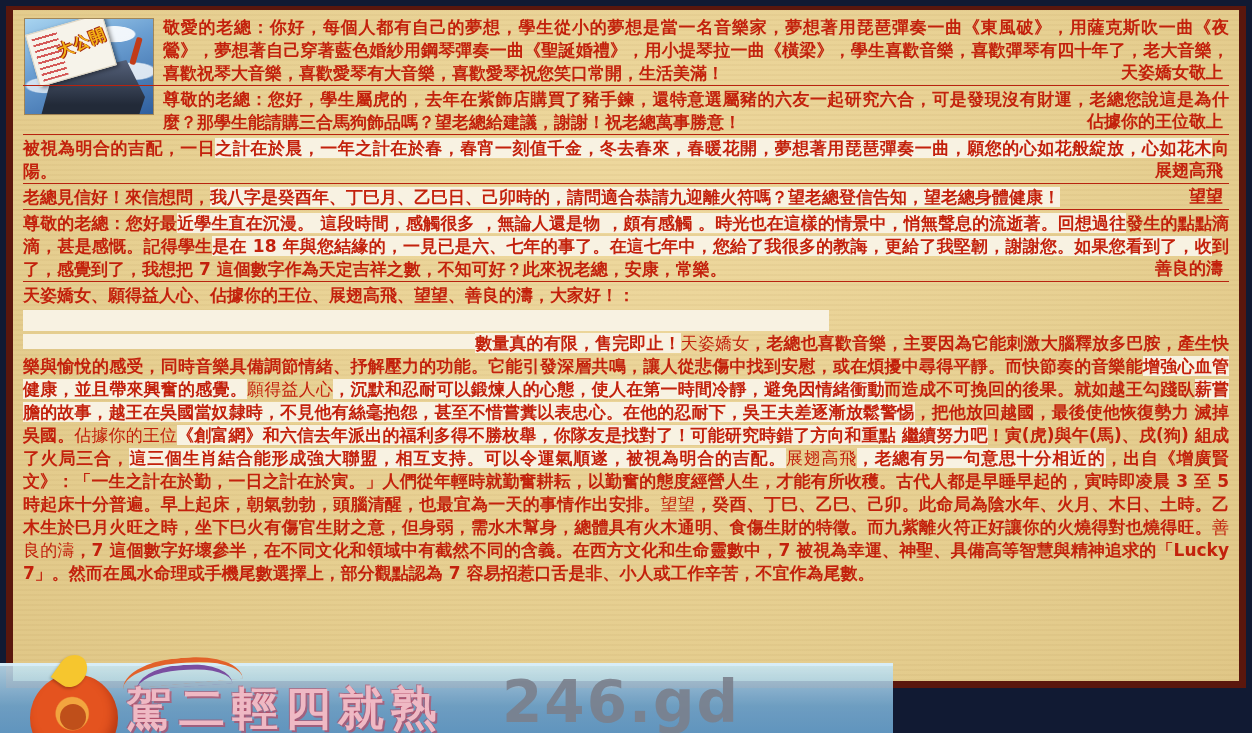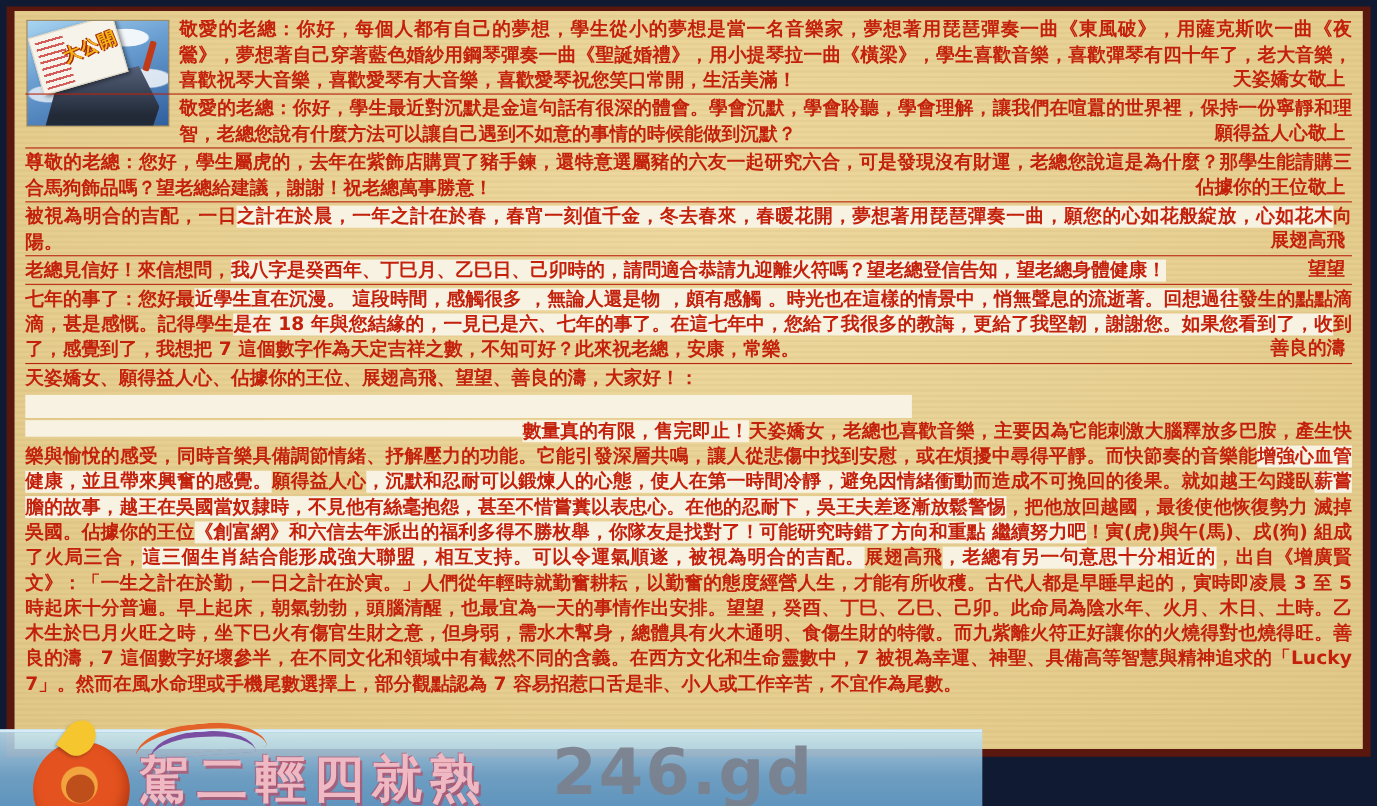--- a/index.html
+++ b/index.html
@@ -48,21 +48,21 @@
   .mb-envelope .dots{position:absolute;left:4px;top:3px;width:26px;height:46px;
     background:repeating-linear-gradient(0deg,#c33 0 2px,transparent 2px 6px);opacity:.8;}
   .mb-envelope .env-text{position:absolute;left:26px;top:10px;font-size:16px;font-weight:800;
     color:#f4b314;text-shadow:1px 1px 0 #a52b10,-1px -1px 0 #a52b10;transform:rotate(-6deg);
     letter-spacing:1px;white-space:nowrap;}
 
   
   .letter{position:relative;border-bottom:1px solid #b8230f;margin-bottom:2px;}
   .seg{color:var(--red);}
   .seg.hl{background:var(--hl);}
-  .seg.bold{font-weight:700;}
+  .seg.bold{font-weight:400;}
   .seg.spacer{display:inline-block;width:452px;height:15px;background:var(--hl);}
   .sig{position:absolute;right:6px;bottom:1px;white-space:nowrap;background:transparent;}
   .sig.bold{font-weight:800;}
 
   .greeting{margin:1px 0 3px 0;}
   .redacted{height:21px;width:806px;background:var(--hl);margin-top:2px;}
   .reply{margin-top:1px;}
 
   
   .watermark{position:absolute;left:0;top:663px;width:893px;height:70px;
@@ -95,25 +95,24 @@
         <div class="mb-body"></div>
         <div class="mb-flag"></div>
         <div class="mb-envelope">
           <div class="dots"></div>
           <span class="env-text">大公開</span>
         </div>
       </div>
 
       <div>
           <p class="letter"><span class="seg ">敬愛的老總：你好，每個人都有自己的夢想，學生從小的夢想是當一名音樂家，夢想著用琵琶彈奏一曲《東風破》，用薩克斯吹一曲《夜鶯》，夢想著自己穿著藍色婚紗用鋼琴彈奏一曲《聖誕婚禮》，用小提琴拉一曲《橫梁》，學生喜歡音樂，喜歡彈琴有四十年了，老大音樂，喜歡祝琴大音樂，喜歡愛琴有大音樂，喜歡愛琴祝您笑口常開，生活美滿！</span><span class="sig">天姿嬌女敬上</span></p>
-          <p class="letter"><span class="seg ">敬愛的老總：你好，學生最近對沉默是金這句話有很深的體會。學會沉默，學會聆聽，學會理解，讓我們在喧囂的世界裡，保持一份寧靜和理智，老總您說有什麼方法可以讓自己遇到不如意的事情的時候能做到沉默？</span><span class="sig">願得益人心敬上</span></p>
           <p class="letter"><span class="seg ">尊敬的老總：您好，學生屬虎的，去年在紫飾店購買了豬手鍊，還特意選屬豬的六友一起研究六合，可是發現沒有財運，老總您說這是為什麼？那學生能請購三合馬狗飾品嗎？望老總給建議，謝謝！祝老總萬事勝意！</span><span class="sig">佔據你的王位敬上</span></p>
           <p class="letter"><span class="seg ">被視為明合的吉配，一日</span><span class="seg hl">之計在於晨，一年之計在於春，春宵一刻值千金，冬去春來，春暖花開，夢想著用琵琶彈奏一曲，願您的心如花般綻放，心如花木</span><span class="seg ">向陽。</span><span class="sig bold">展翅高飛</span></p>
           <p class="letter"><span class="seg ">老總見信好！來信想問，</span><span class="seg hl">我八字是癸酉年、丁巳月、乙巳日、己卯時的，請問適合恭請九迎離火符嗎？望老總登信告知，望老總身體健康！</span><span class="sig bold">望望</span></p>
-          <p class="letter"><span class="seg ">七年的事了：您好最</span><span class="seg hl">近學生直在沉漫。 這段時間，感觸很多 ，無論人還是物 ，頗有感觸 。時光也在這樣的情景中，悄無聲息的流逝著。回想過往</span><span class="seg ">發生的點點滴滴，甚是感慨。記得學生</span><span class="seg hl">是在 18 年與您結緣的，一見已是六、七年的事了。在這七年中，您給了我很多的教誨，更給了我堅韌，謝謝您。如果您看到了，收</span><span class="seg ">到了，感覺到了，我想把 7 這個數字作為天定吉祥之數，不知可好？此來祝老總，安康，常樂。</span><span class="sig">善良的濤</span></p>
+          <p class="letter"><span class="seg ">尊敬的老總：您好最</span><span class="seg hl">近學生直在沉漫。 這段時間，感觸很多 ，無論人還是物 ，頗有感觸 。時光也在這樣的情景中，悄無聲息的流逝著。回想過往</span><span class="seg ">發生的點點滴滴，甚是感慨。記得學生</span><span class="seg hl">是在 18 年與您結緣的，一見已是六、七年的事了。在這七年中，您給了我很多的教誨，更給了我堅韌，謝謝您。如果您看到了，收</span><span class="seg ">到了，感覺到了，我想把 7 這個數字作為天定吉祥之數，不知可好？此來祝老總，安康，常樂。</span><span class="sig">善良的濤</span></p>
         </div>
 
       <p class="greeting">天姿嬌女、願得益人心、佔據你的王位、展翅高飛、望望、善良的濤，大家好！：</p>
 
       <div class="redacted"></div>
 
       <p class="reply"><span class="seg spacer"></span><span class="seg hl">數量真的有限，售完即止！</span><span class="seg bold">天姿嬌女</span><span class="seg ">，老總也喜歡音樂，主要因為它能刺激大腦釋放多巴胺，產生快樂與愉悅的感受，同時音樂具備調節情緒、抒解壓力的功能。它能引發深層共鳴，讓人從悲傷中找到安慰，或在煩擾中尋得平靜。而快節奏的音樂能</span><span class="seg hl">增強心血管健康，並且帶來興奮的感覺。</span><span class="seg bold">願得益人心</span><span class="seg hl">，沉默和忍耐可以鍛煉人的心態，使人在第一時間冷靜，避免因情緒衝動</span><span class="seg ">而造成不可挽回的後果。就如越王勾踐臥</span><span class="seg hl">薪嘗膽的故事，越王在吳國當奴隸時，不見他有絲毫抱怨，甚至不惜嘗糞以表忠心。在他的忍耐下，吳王夫差逐漸放鬆警惕</span><span class="seg ">，把他放回越國，最後使他恢復勢力 滅掉吳國。</span><span class="seg bold">佔據你的王位</span><span class="seg hl">《創富網》和六信去年派出的福利多得不勝枚舉，你隊友是找對了！可能研究時錯了方向和重點 繼續努力吧</span><span class="seg ">！寅(虎)與午(馬)、戌(狗) 組成了火局三合，</span><span class="seg hl">這三個生肖結合能形成強大聯盟，相互支持。可以令運氣順遂，被視為明合的吉配。</span><span class="seg bold">展翅高飛</span><span class="seg hl">，老總有另一句意思十分相近的</span><span class="seg ">，出自《增廣賢文》：「一生之計在於勤，一日之計在於寅。」人們從年輕時就勤奮耕耘，以勤奮的態度經營人生，才能有所收穫。古代人都是早睡早起的，寅時即凌晨 3 至 5 時起床十分普遍。早上起床，朝氣勃勃，頭腦清醒，也最宜為一天的事情作出安排。</span><span class="seg bold">望望</span><span class="seg ">，癸酉、丁巳、乙巳、己卯。此命局為陰水年、火月、木日、土時。乙木生於巳月火旺之時，坐下巳火有傷官生財之意，但身弱，需水木幫身，總體具有火木通明、食傷生財的特徵。而九紫離火符正好讓你的火燒得對也燒得旺。</span><span class="seg bold">善良的濤</span><span class="seg ">，7 這個數字好壞參半，在不同文化和領域中有截然不同的含義。在西方文化和生命靈數中，7 被視為幸運、神聖、具備高等智慧與精神追求的「Lucky 7」。然而在風水命理或手機尾數選擇上，部分觀點認為 7 容易招惹口舌是非、小人或工作辛苦，不宜作為尾數。</span></p>
 
     </div>
   </div>

